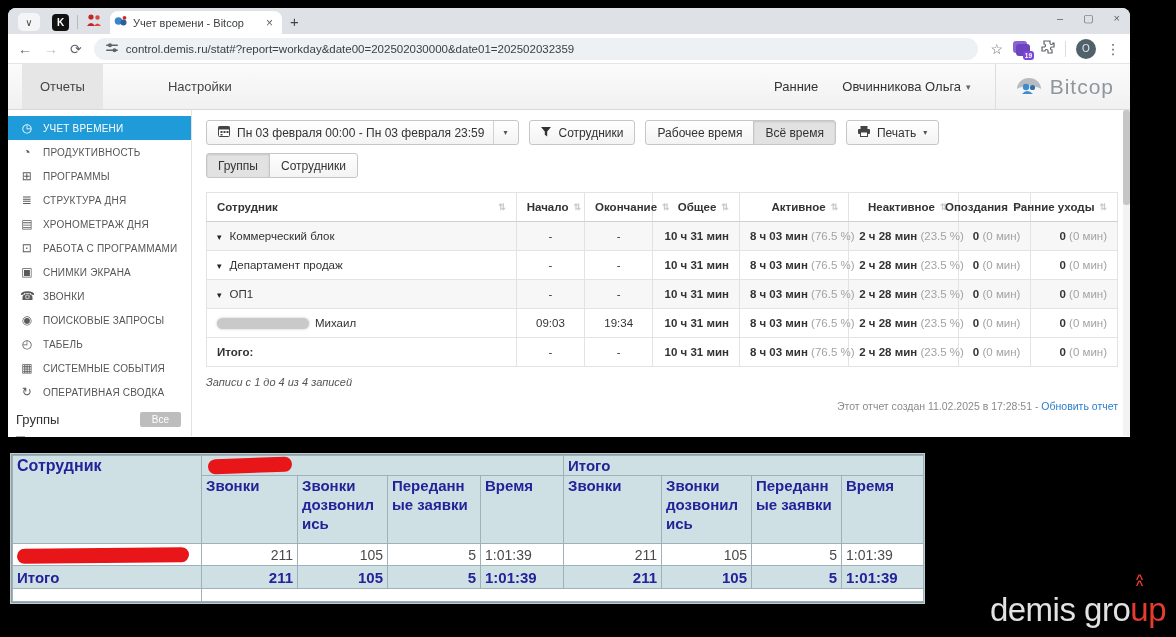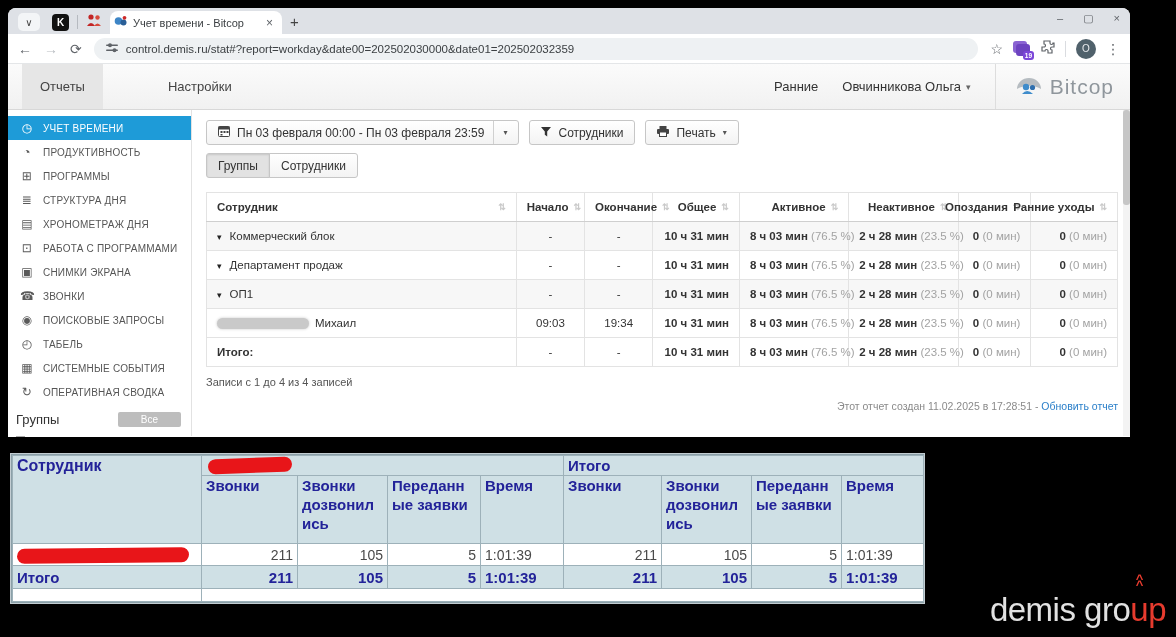--- a/index.html
+++ b/index.html
@@ -58,21 +58,21 @@
   
   .appbody { display:flex; height:326px; position:relative; }
   .sidebar { width:184px; border-right:1px solid #e2e2e2; padding-top:6px; flex-shrink:0; }
   .side-item { height:24px; display:flex; align-items:center; gap:9px; padding-left:12px;
                font-size:10px; color:#555; letter-spacing:0.2px; }
   .side-item .si { width:14px; font-size:12px; color:#5a5a5a; text-align:center; }
   .side-item.active { background:#1e9bd8; color:#fff; }
   .side-item.active .si { color:#fff; }
   .groups-row { display:flex; align-items:center; margin:8px 10px 0 8px; }
   .groups-label { font-size:13px; color:#333; flex:1; }
-  .all-badge { background:#bdbdbd; color:#fff; font-size:10px; padding:2px 23px; border-radius:2px; }
+  .all-badge { background:#bdbdbd; color:#fff; font-size:10px; padding:2px 12px; border-radius:2px; }
   .groups-partial { height:10px; overflow:hidden; margin:4px 0 0 8px; }
   .mini-check { display:inline-block; width:9px; height:9px; border:1px solid #aaa; background:#fff; }
 
   .content { flex:1; padding:10px 12px 0 14px; overflow:hidden; }
   .btnrow { display:flex; gap:10px; }
   .btn { height:25px; display:inline-flex; align-items:center; gap:7px; padding:0 11px;
          background:linear-gradient(#fff,#f3f3f3); border:1px solid #c6c6c6; border-radius:3px;
          font-size:12px; color:#333; }
   .btn .car { font-size:8px; color:#555; }
   .btn-group { display:inline-flex; }
@@ -100,21 +100,21 @@
   .ind0 { padding-left:10px; } .ind1 { padding-left:36px; } .ind2 { padding-left:62px; } .ind3 { padding-left:88px; }
   .striped { background:#f7f7f7; }
   .v { font-weight:bold; color:#333; }
   .pct { color:#a3a3a3;margin-top:34px; }
   .total-row td { background:#fff; }
   .total-label { font-weight:bold; }
   .redact-gray { display:inline-block; width:92px; height:11px; background:#c9c9c9; border-radius:6px;
                  vertical-align:middle; margin-right:6px; box-shadow:0 0 3px #c9c9c9; }
 
   .tfoot-row { display:flex; margin-top:9px; }
-  .records { font-size:11px; color:#555; }
+  .records { font-size:11px; color:#555;font-style:italic; }
   .created { margin-left:auto; text-align:right; font-size:10.5px; color:#8a8a8a; margin-top:21px; line-height:1.8; }
   .created a { color:#2a7fc9; text-decoration:none; }
 
   .vscroll { position:absolute; right:0; top:0; width:7px; height:100%; background:#f3f3f3; }
   .vthumb { position:absolute; right:0; top:0; width:7px; height:95px; background:#c6c6c6; border-radius:3px; }
 
   
   .calls-wrap { position:absolute; left:10px; top:453px; width:915px; background:#cfe0e5;
                 border:1px solid #c2cdd2; box-shadow:0 0 0 1px #8ba0a8 inset; padding:1px; }
   .calls { width:911px; border-collapse:collapse; table-layout:fixed; color:#232399; }
@@ -321,20 +321,24 @@
             </span>
           </button>
           <button class="btn">
             <span>
               <svg width="10" height="10" viewBox="0 0 10 10">
                   <path d="M0 0 h10 l-3.8 4.6 v5 l-2.4 -1.8 v-3.2 z" fill="#333"></path>
                 </svg>
             </span>
             <span>Сотрудники</span>
           </button>
+          <span class="btn-group">
+            <button class="btn">Рабочее время</button>
+            <button class="btn pressed">Всё время</button>
+          </span>
           <button class="btn">
             <span>
               <svg width="12" height="11" viewBox="0 0 12 11">
                   <rect x="2.5" y="0" width="7" height="3" fill="#444"></rect>
                   <rect x="0" y="3" width="12" height="5" rx="1" fill="#444"></rect>
                   <rect x="2.5" y="6" width="7" height="4.5" fill="#fff" stroke="#444"></rect>
                 </svg>
             </span>
             <span>Печать</span>
             <span class="car">▾</span>

